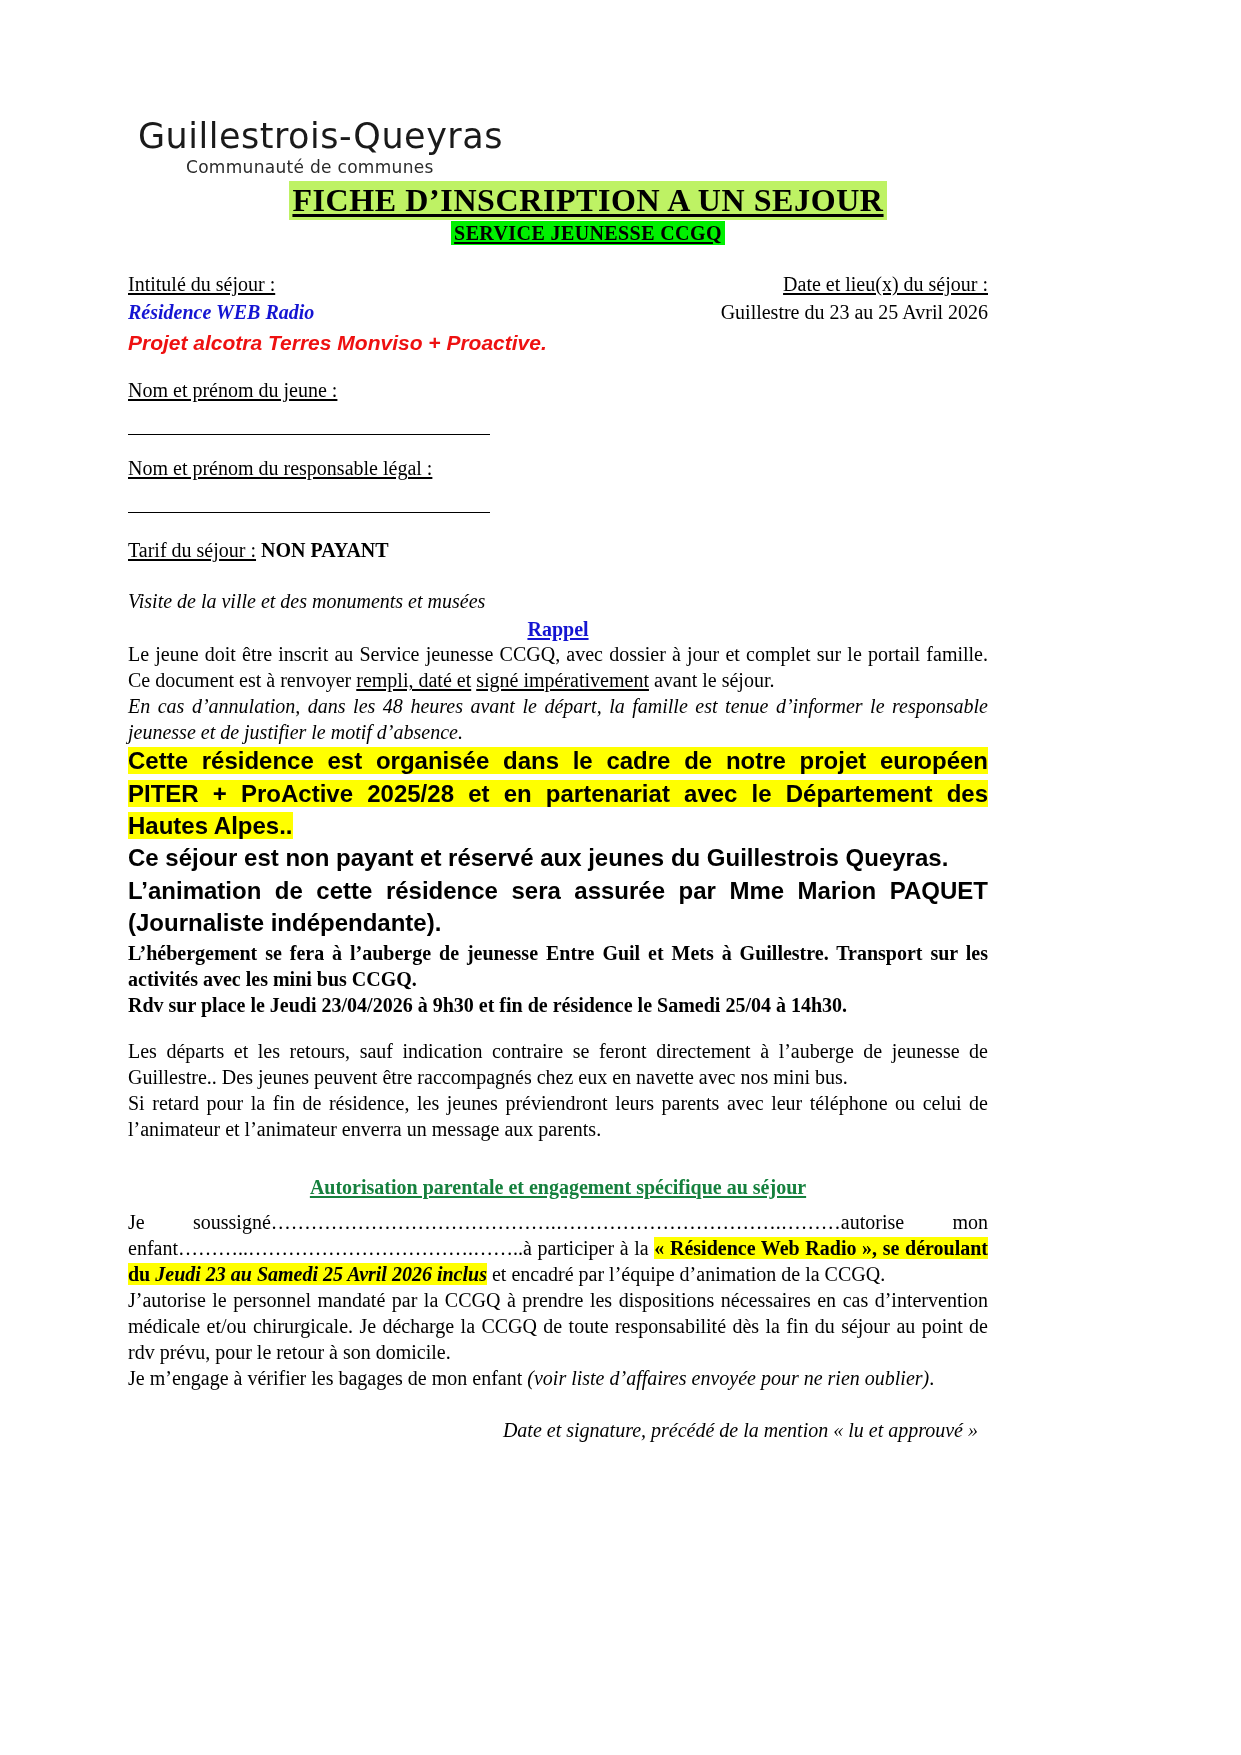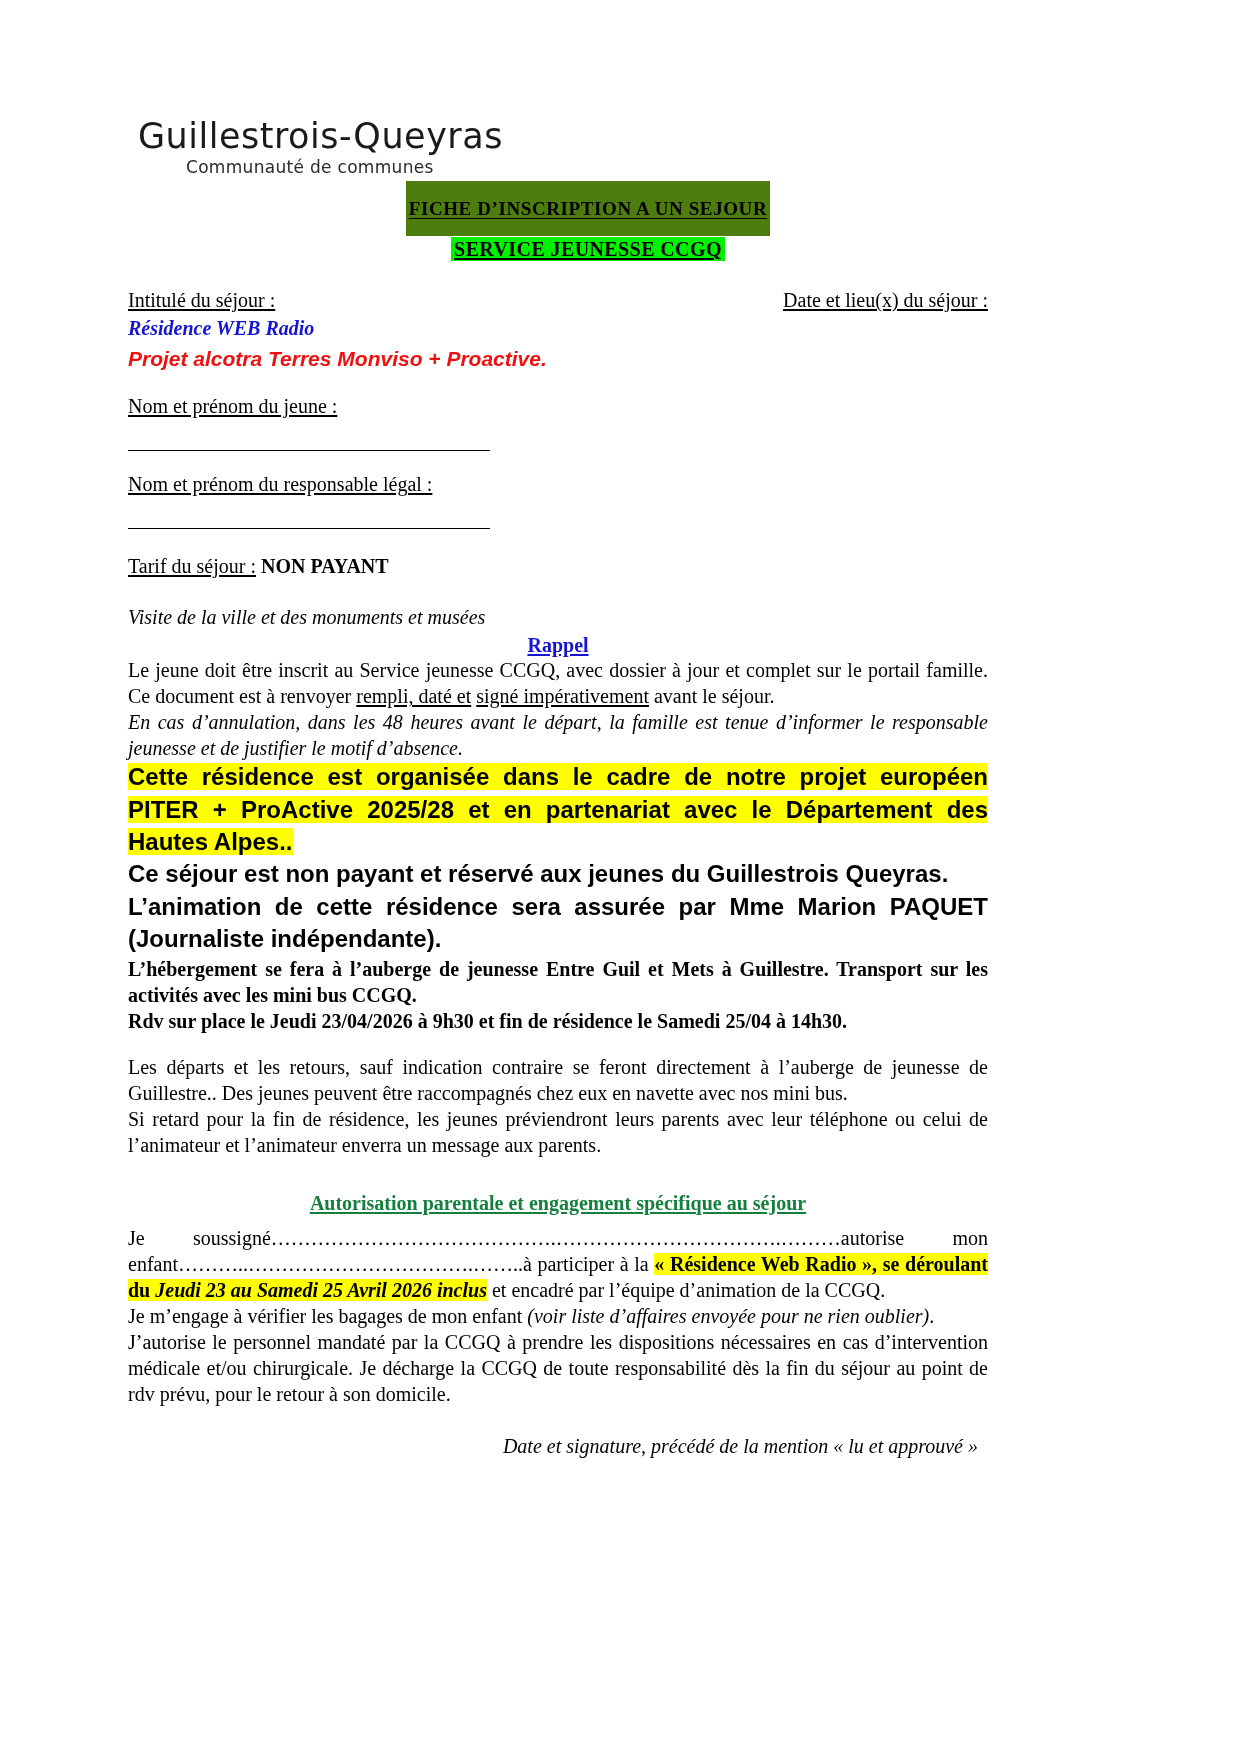--- a/index.html
+++ b/index.html
@@ -48,28 +48,28 @@
   }
 
   
   .title-wrap {
     text-align: center;
     margin-top: 2px;
     margin-left: 60px;
   }
   .doc-title {
     display: inline-block;
-    background: #4d7c0f;
+    background: #bef264;
     color: #000;
     font-weight: bold;
-    font-size: 19px;
+    font-size: 32px;
     letter-spacing: 0.6px;
     text-decoration: underline;
     text-underline-offset: 3px;
-    padding: 16px 3px;
+    padding: 0 3px;
     line-height: 1.22;
   }
   .doc-subtitle-wrap {
     text-align: center;
     margin-left: 60px;
     margin-top: 1px;
   }
   .doc-subtitle {
     display: inline-block;
     background: #00f000;
@@ -220,20 +220,21 @@
         <div class="label-line">
           <span class="u">Intitulé du séjour :</span>
         </div>
         <div class="title-blue">Résidence WEB Radio</div>
         <div class="title-red">Projet alcotra Terres Monviso + Proactive.</div>
       </div>
       <div class="meta-col-right">
         <div class="label-line">
           <span class="u">Date et lieu(x) du séjour :</span>
         </div>
+        <div class="meta-right-val">Guillestre du 23 au 25 Avril 2026</div>
       </div>
     </div>
 
     <div class="field-block">
       <div class="field-label">
         <span class="u">Nom et prénom du jeune :</span>
       </div>
       <div class="field-rule"></div>
     </div>
 
@@ -274,23 +275,23 @@
     <p class="body">Si retard pour la fin de résidence, les jeunes préviendront leurs parents avec leur téléphone ou celui de l’animateur et l’animateur enverra un message aux parents.</p>
 
     <div class="auth-head-wrap">
       <span class="auth-head">Autorisation parentale et engagement spécifique au séjour</span>
     </div>
 
     <div class="gap-sm"></div>
 
     <p class="body"><span>Je soussigné…………………………………….…………………………….………</span><span>autorise mon enfant………..…………………………….……..</span><span>à participer à la </span><span class="hl" style="font-weight:bold;"><span>« Résidence Web Radio », se déroulant du </span><span style="font-style:italic;">Jeudi 23 au Samedi 25 Avril 2026 inclus</span></span><span> et encadré par l’équipe d’animation de la CCGQ.</span></p>
 
+    <p class="body">J’autorise le personnel mandaté par la CCGQ à prendre les dispositions nécessaires en cas d’intervention médicale et/ou chirurgicale. Je décharge la CCGQ de toute responsabilité dès la fin du séjour au point de rdv prévu, pour le retour à son domicile.</p>
+
     <p class="body"><span>Je m’engage à vérifier les bagages de mon enfant </span><span style="font-style:italic;">(voir liste d’affaires envoyée pour ne rien oublier)</span><span>.</span></p>
 
-    <p class="body">J’autorise le personnel mandaté par la CCGQ à prendre les dispositions nécessaires en cas d’intervention médicale et/ou chirurgicale. Je décharge la CCGQ de toute responsabilité dès la fin du séjour au point de rdv prévu, pour le retour à son domicile.</p>
-
     <div class="sig-line">Date et signature, précédé de la mention « lu et approuvé »</div>
 
   </div>
 
   <div class="footer">Contact : Samir YAHIAOUI / 0624915100 / samir.yahiaoui@comcomgq.com</div>
 
 </div>
 
 </body></html>

